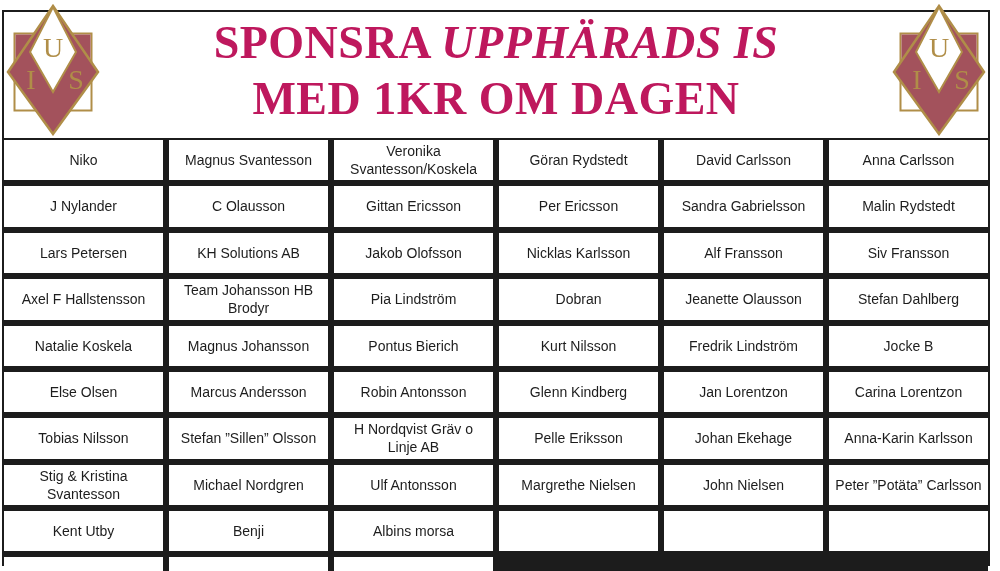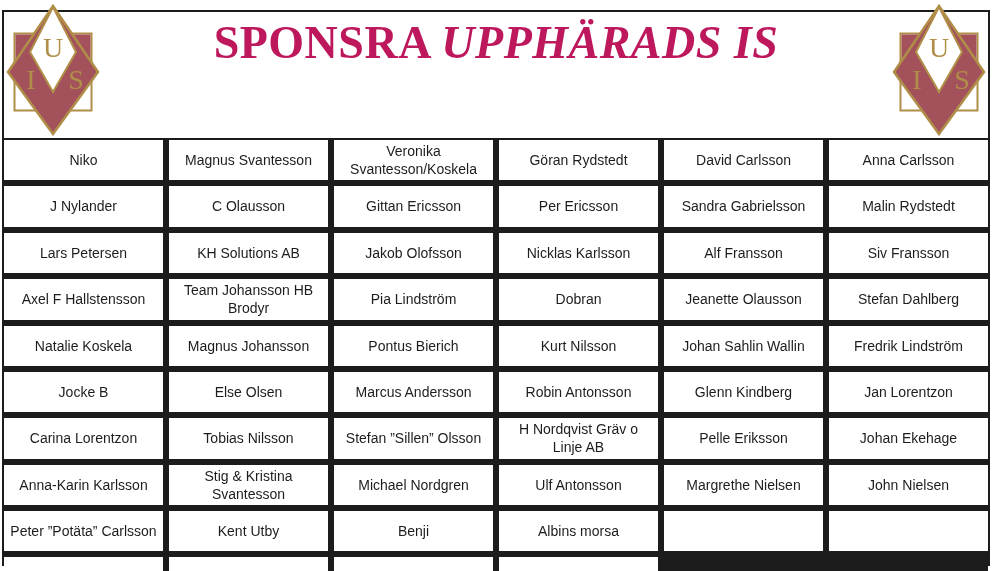--- a/index.html
+++ b/index.html
@@ -51,20 +51,21 @@
       <rect x="9.5" y="30.5" width="75" height="38.5" fill="#a3525c"></rect>
       <polygon points="47,2 92,68 47,130 2,68" fill="#a3525c" stroke="#b08e48" stroke-width="2.5"></polygon>
       <polygon points="47,3 70,48 47,88 24,48" fill="#ffffff" stroke="#b08e48" stroke-width="2"></polygon>
       <text x="47" y="53" font-size="28" text-anchor="middle">U</text>
       <text x="25" y="85" font-size="28" text-anchor="middle">I</text>
       <text x="70" y="85" font-size="28" text-anchor="middle">S</text>
     </svg>
 
     <div class="title">
       <div><span>SPONSRA </span><span class="ital">UPPHÄRADS IS</span></div>
+      <div>MED 1KR OM DAGEN</div>
     </div>
 
     <svg class="logo logo-right" width="94" height="132" viewBox="0 0 94 132">
       <rect x="8.5" y="29.5" width="77" height="77" fill="#ffffff" stroke="#b08e48" stroke-width="2"></rect>
       <rect x="9.5" y="30.5" width="75" height="38.5" fill="#a3525c"></rect>
       <polygon points="47,2 92,68 47,130 2,68" fill="#a3525c" stroke="#b08e48" stroke-width="2.5"></polygon>
       <polygon points="47,3 70,48 47,88 24,48" fill="#ffffff" stroke="#b08e48" stroke-width="2"></polygon>
       <text x="47" y="53" font-size="28" text-anchor="middle">U</text>
       <text x="25" y="85" font-size="28" text-anchor="middle">I</text>
       <text x="70" y="85" font-size="28" text-anchor="middle">S</text>
@@ -94,21 +95,20 @@
       <div class="cell">Axel F Hallstensson</div>
       <div class="cell">Team Johansson HB Brodyr</div>
       <div class="cell">Pia Lindström</div>
       <div class="cell">Dobran</div>
       <div class="cell">Jeanette Olausson</div>
       <div class="cell">Stefan Dahlberg</div>
       <div class="cell">Natalie Koskela</div>
       <div class="cell">Magnus Johansson</div>
       <div class="cell">Pontus Bierich</div>
       <div class="cell">Kurt Nilsson</div>
-      <div class="cell">Johan Sahlin Wallin</div>
       <div class="cell">Fredrik Lindström</div>
       <div class="cell">Jocke B</div>
       <div class="cell">Else Olsen</div>
       <div class="cell">Marcus Andersson</div>
       <div class="cell">Robin Antonsson</div>
       <div class="cell">Glenn Kindberg</div>
       <div class="cell">Jan Lorentzon</div>
       <div class="cell">Carina Lorentzon</div>
       <div class="cell">Tobias Nilsson</div>
       <div class="cell">Stefan ”Sillen” Olsson</div>

